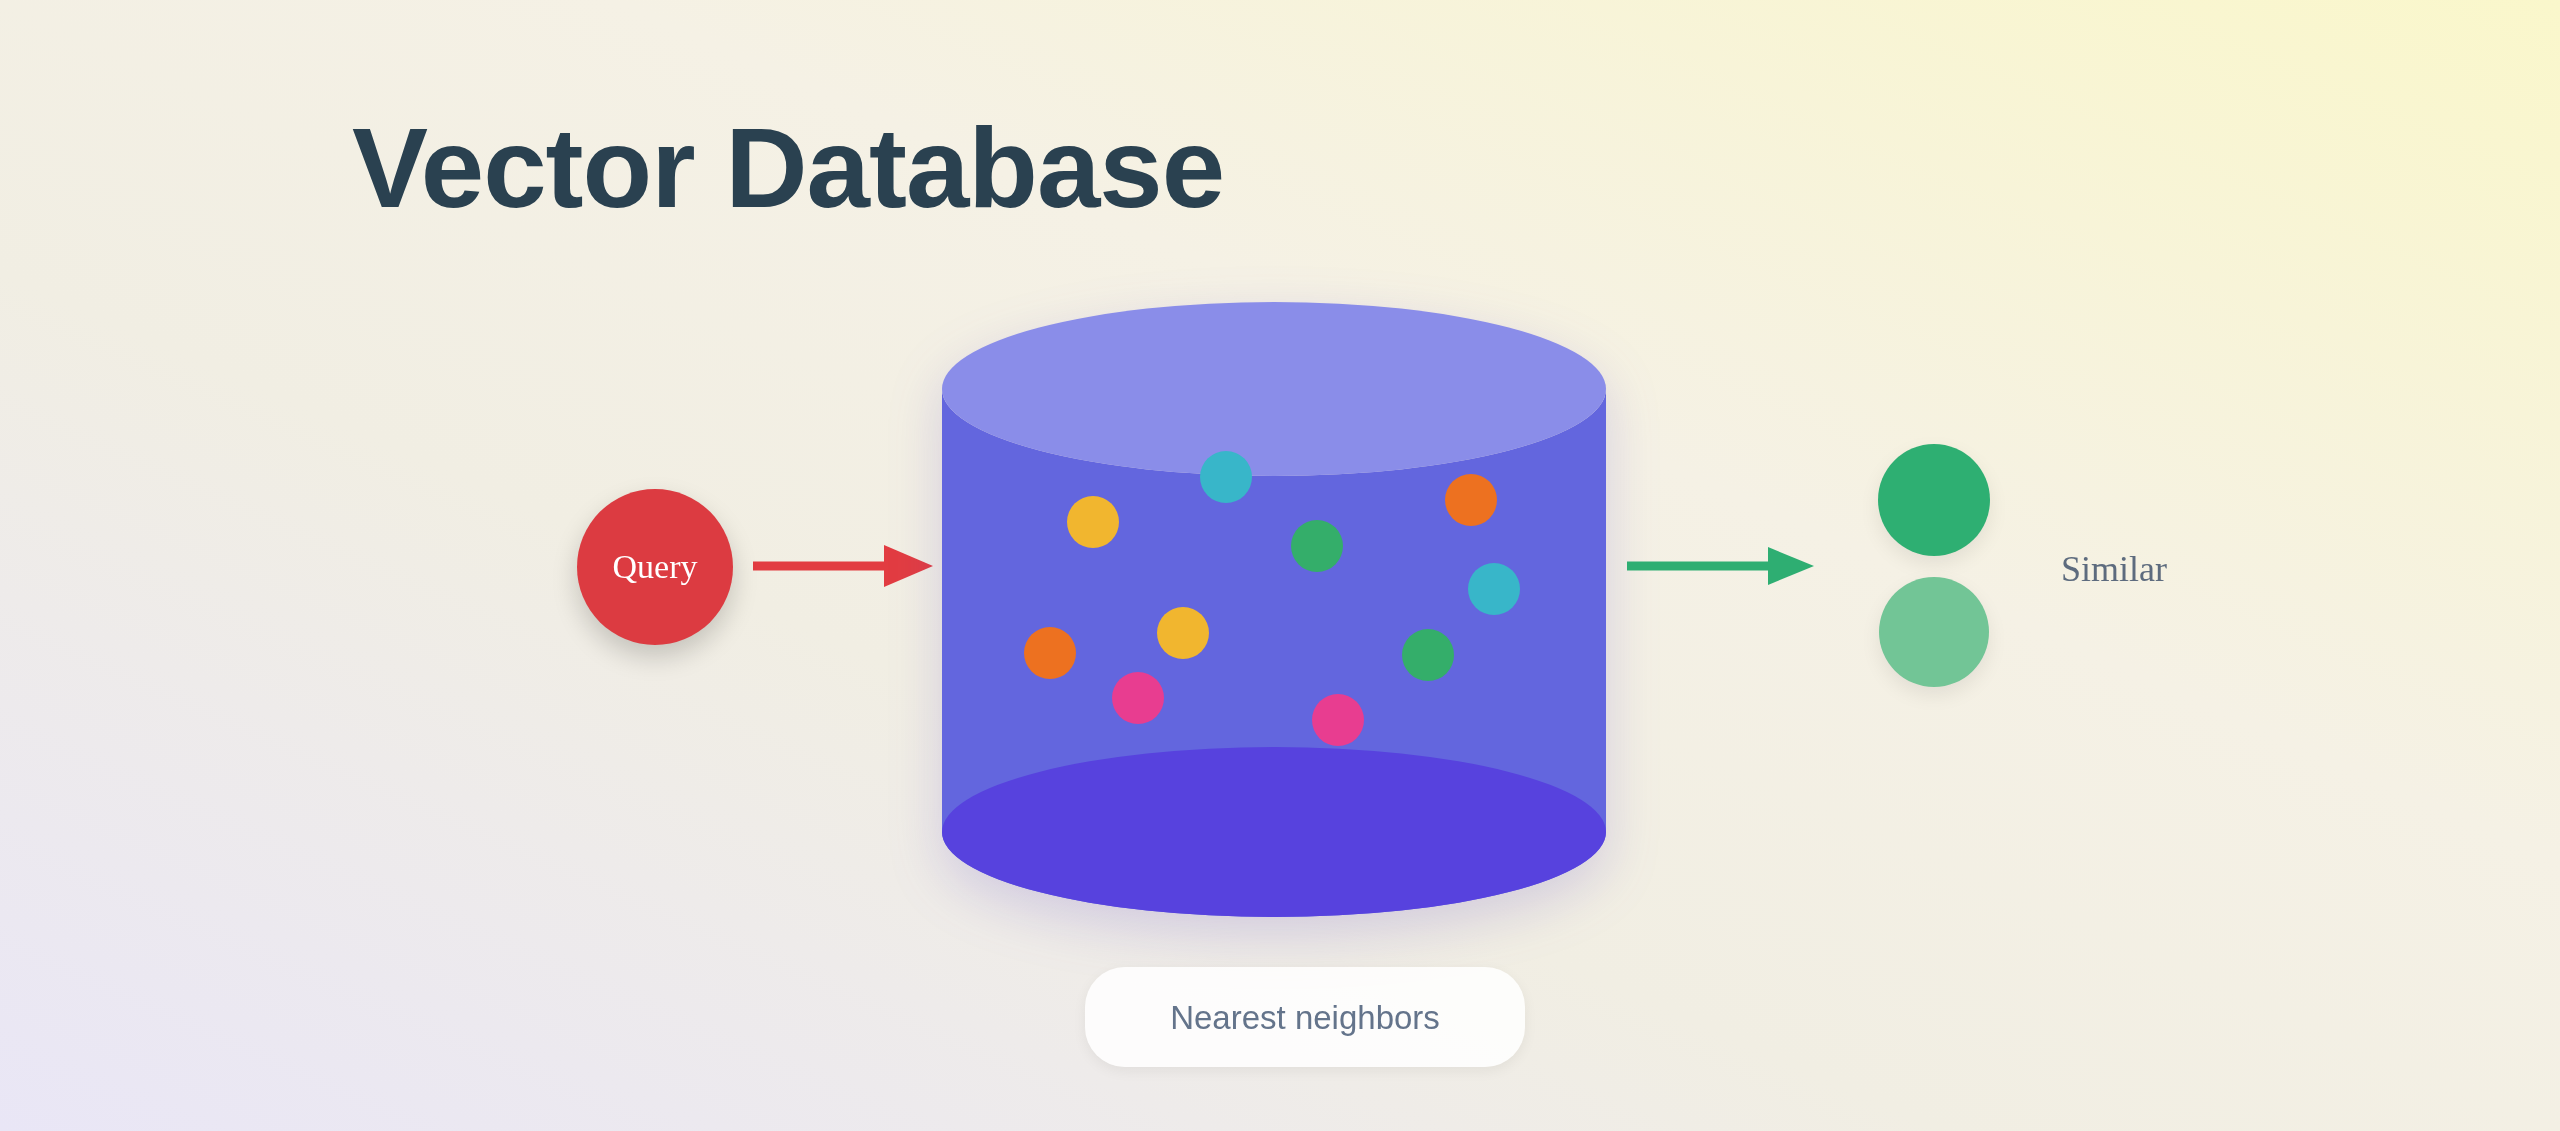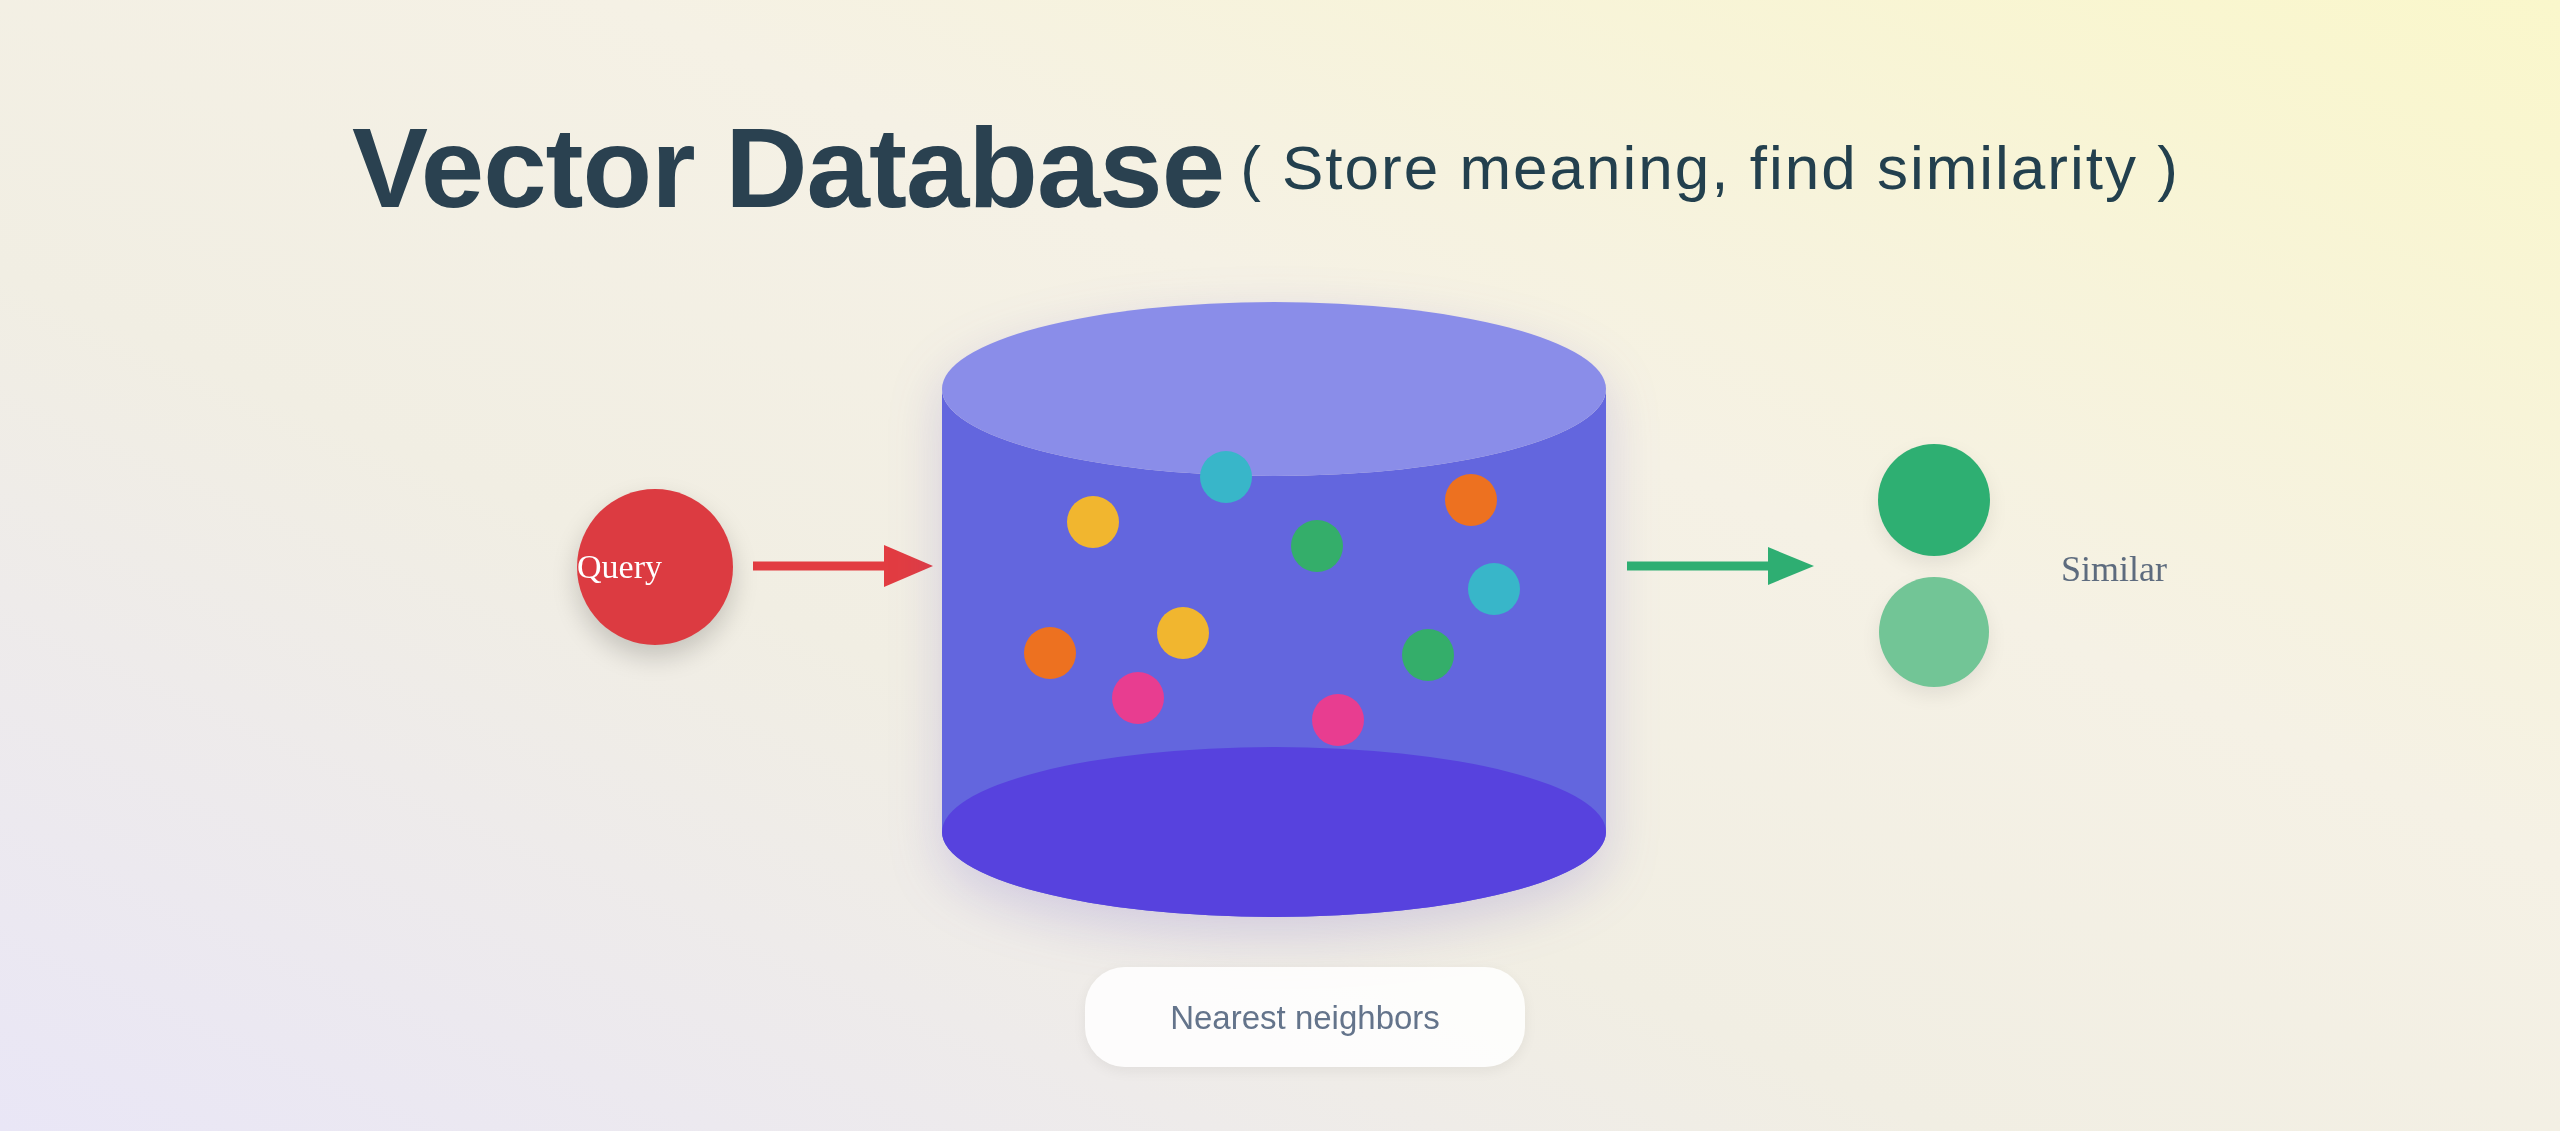--- a/index.html
+++ b/index.html
@@ -22,21 +22,21 @@
     color:#23404e;line-height:1;white-space:nowrap;
   }
 
   
   svg.diagram{left:0;top:0;width:2560px;height:1131px;}
   .cyl-shadow{filter:drop-shadow(0 18px 26px rgba(90,70,200,0.20));}
 
   
   .query-node{
     left:577px;top:489px;width:156px;height:156px;border-radius:50%;
-    background:#dc3b41;display:flex;align-items:center;
+    background:#dc3b41;display:flex;align-items:center;justify-content:center;
     box-shadow:0 12px 26px rgba(0,0,0,0.18);
   }
   .query-label{
     font-family:"Liberation Serif","DejaVu Serif",serif;
     font-size:34px;color:#ffffff;line-height:1;
   }
 
   
   .similar-dot-strong{
     left:1878px;top:444px;width:112px;height:112px;border-radius:50%;
@@ -59,21 +59,20 @@
     box-shadow:0 4px 14px rgba(0,0,0,0.06);
     display:flex;align-items:center;justify-content:center;
   }
   .nn-label{font-size:33px;color:#64748b;line-height:1;white-space:nowrap;}
 </style>
 </head>
 <body>
 
 <div class="abs header">
   <div class="title">Vector Database</div>
-  <div class="subtitle">( Store meaning, find similarity )</div>
 </div>
 
 <svg class="abs diagram" viewBox="0 0 2560 1131">
 
   <g>
     <line x1="753" y1="566" x2="888" y2="566" stroke-width="9" stroke="#e23c41"></line>
     <polygon points="884,545 933,566 884,587" fill="#e23c41"></polygon>
   </g>
 
   <g class="cyl-shadow">

